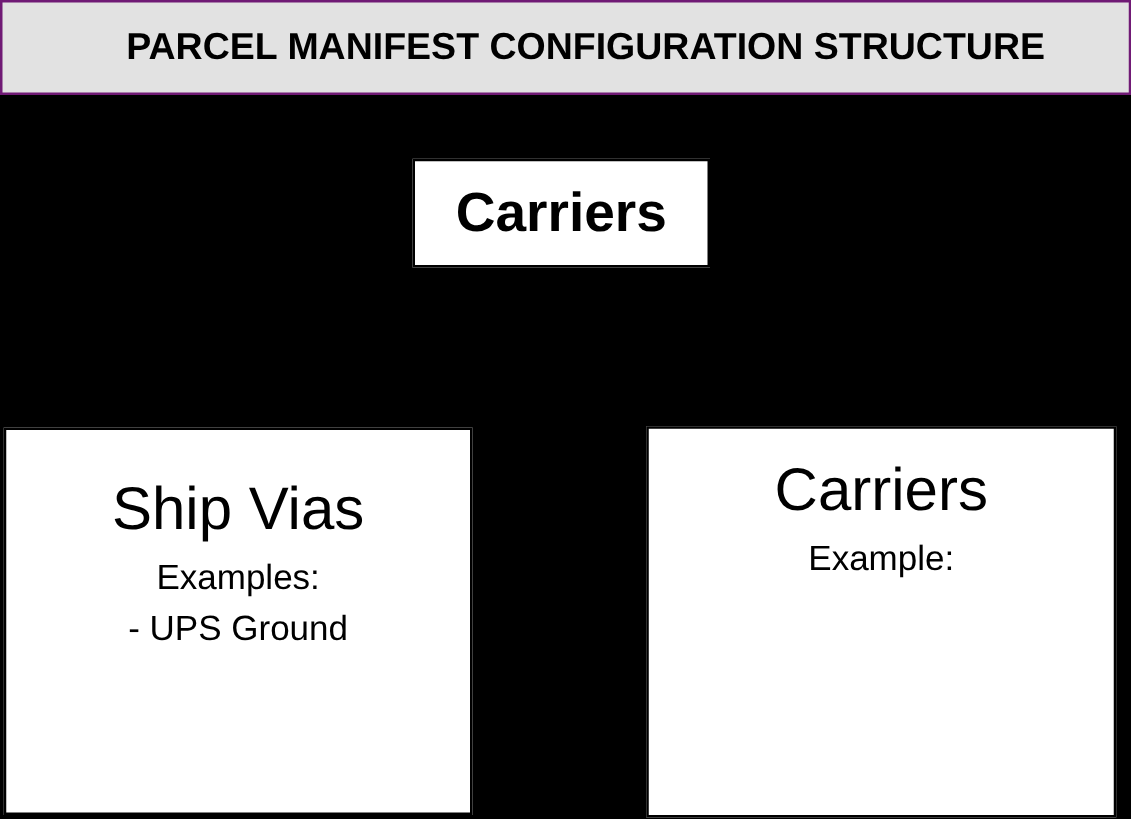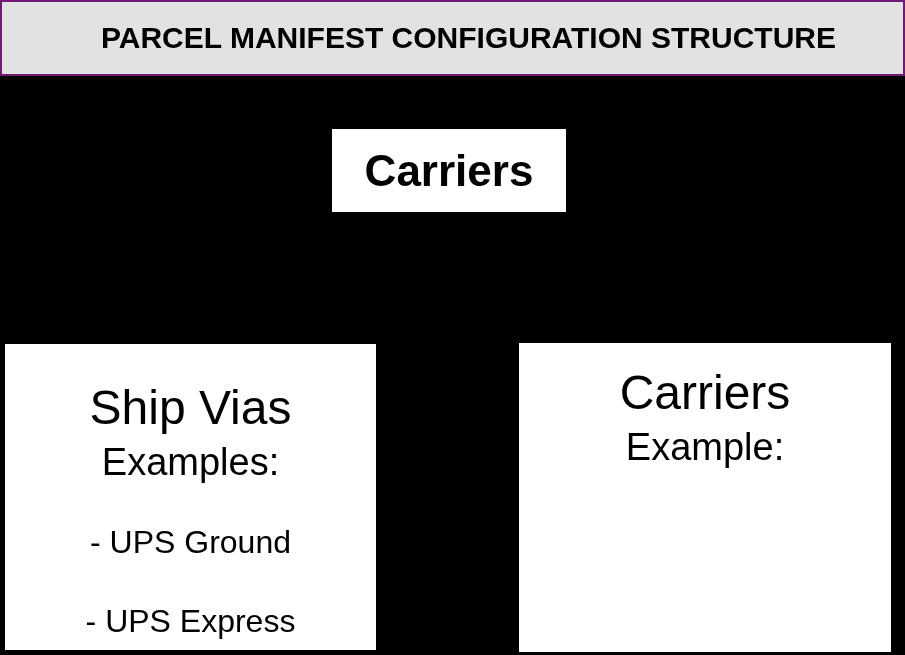--- a/index.html
+++ b/index.html
@@ -66,48 +66,46 @@
   .leaf-right {
     left: 517px; top: 341px;
     width: 376px; height: 313px;
     padding-top: 20px;
   }
   .leaf-title {
     font-size: 48px;
     line-height: 59px;
   }
   .leaf-subtitle {
-    font-size: 38px;
+    font-size: 28px;
     line-height: 42px;
     margin-top: 4px;
   }
   .leaf-item {
-    font-size: 32px;
+    font-size: 28px;
     line-height: 40px;
-    margin-top: 39px;
   }
 </style>
 </head>
 <body>
 
 <div class="canvas">
 
   <div class="title-bar">
     <span>PARCEL MANIFEST CONFIGURATION STRUCTURE</span>
   </div>
 
   <div class="node carriers-node">
     <span>Carriers</span>
   </div>
 
   <div class="node leaf leaf-left">
     <div class="leaf-title">Ship Vias</div>
     <div class="leaf-subtitle">Examples:</div>
     <div class="leaf-item">- UPS Ground</div>
-    <div class="leaf-item">- UPS Express</div>
   </div>
 
   <div class="node leaf leaf-right">
     <div class="leaf-title">Carriers</div>
     <div class="leaf-subtitle">Example:</div>
   </div>
 
 </div>
 
 </body></html>

